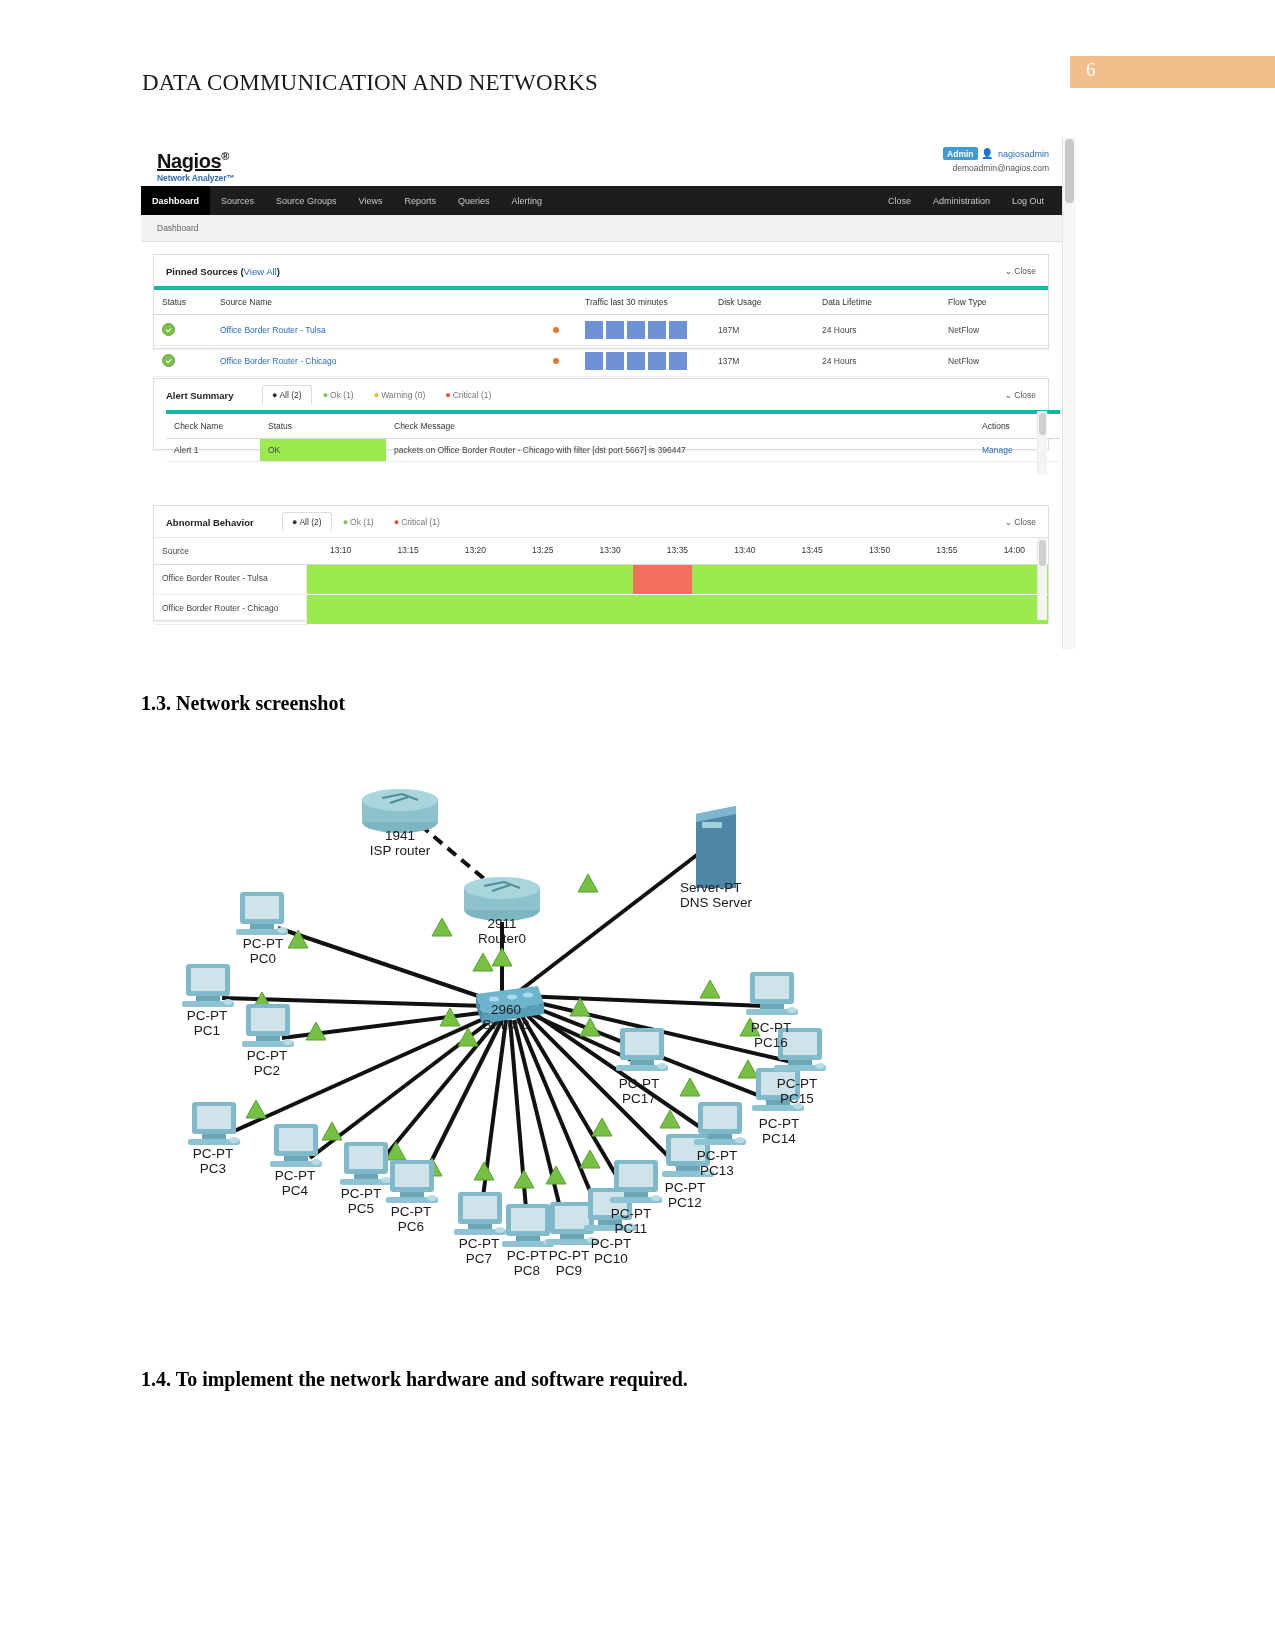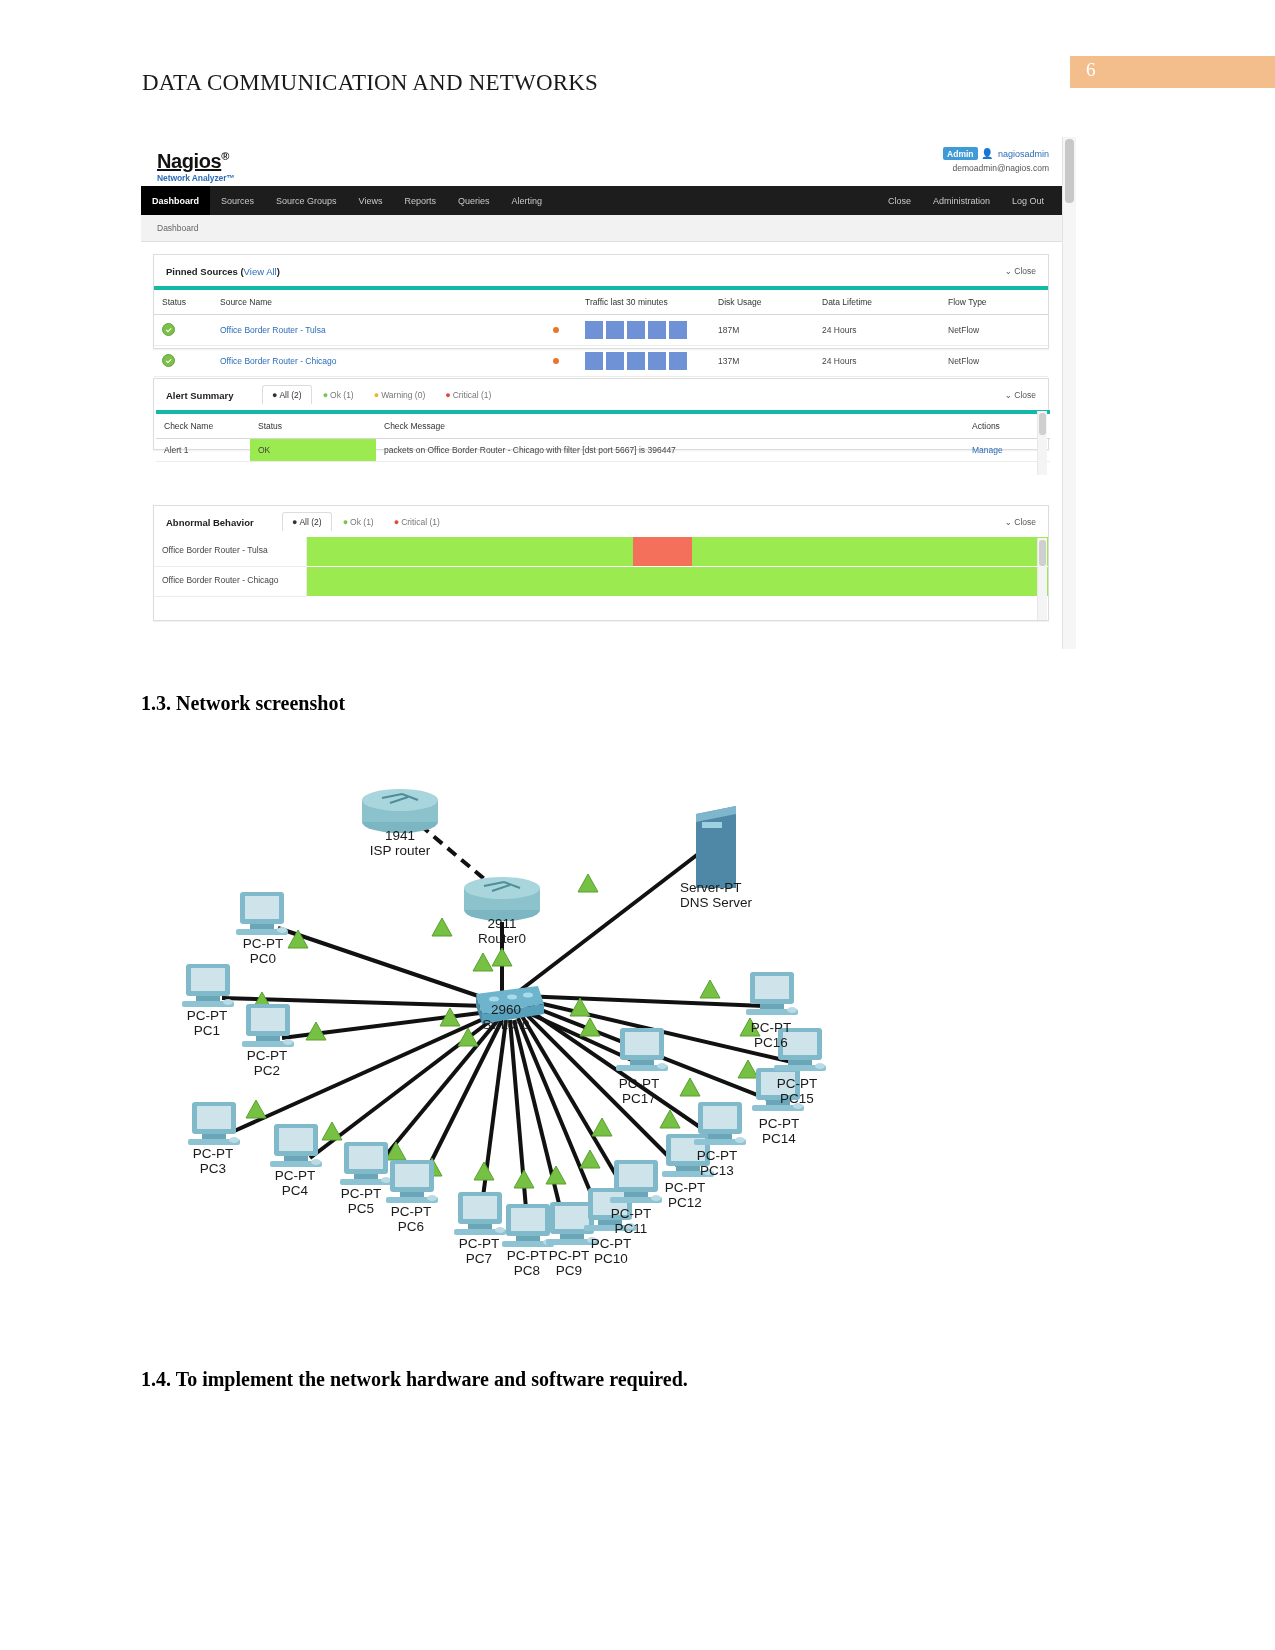--- a/index.html
+++ b/index.html
@@ -462,21 +462,21 @@
       <div class="nag-tabs" style="left:108px;">
         <div class="nag-tab active"><span class="dot" style="color:#333">●</span><span>All (2)</span></div>
         <div class="nag-tab"><span class="dot" style="color:#7cc24a">●</span><span>Ok (1)</span></div>
         <div class="nag-tab"><span class="dot" style="color:#e8b62c">●</span><span>Warning (0)</span></div>
         <div class="nag-tab"><span class="dot" style="color:#e04a36">●</span><span>Critical (1)</span></div>
       </div>
       <div class="nag-close">
         <span>⌄</span>
         <span>Close</span>
       </div>
-      <div style="position:absolute; left:2px; top:31px; width:100%;">
+      <div style="position:absolute; left:12px; top:31px; width:100%;">
         <table class="nag-table">
           <thead>
             <tr>
               <th style="width:78px">Check Name</th>
               <th style="width:110px">Status</th>
               <th>Check Message</th>
               <th style="width:70px">Actions</th>
             </tr>
           </thead>
           <tbody>
@@ -500,20 +500,36 @@
         <div class="nag-tab active"><span class="dot" style="color:#333">●</span><span>All (2)</span></div>
         <div class="nag-tab"><span class="dot" style="color:#7cc24a">●</span><span>Ok (1)</span></div>
         <div class="nag-tab"><span class="dot" style="color:#e04a36">●</span><span>Critical (1)</span></div>
       </div>
       <div class="nag-close">
         <span>⌄</span>
         <span>Close</span>
       </div>
 
       <div style="position:absolute; left:0; top:31px; width:100%;">
+        <div class="ab-head">
+          <div class="ab-label">Source</div>
+          <div class="ab-times">
+            <span>13:10</span>
+            <span>13:15</span>
+            <span>13:20</span>
+            <span>13:25</span>
+            <span>13:30</span>
+            <span>13:35</span>
+            <span>13:40</span>
+            <span>13:45</span>
+            <span>13:50</span>
+            <span>13:55</span>
+            <span>14:00</span>
+          </div>
+        </div>
         <div class="ab-grid-row" style="height:30px;">
           <div class="ab-label">Office Border Router - Tulsa</div>
           <div class="ab-bar">
             <div class="ab-seg" style="width:44%; background:#9bea4f;"></div>
             <div class="ab-seg" style="width:8%; background:#f4705a;"></div>
             <div class="ab-seg" style="width:48%; background:#9bea4f;"></div>
           </div>
         </div>
         <div class="ab-grid-row" style="height:30px;">
           <div class="ab-label">Office Border Router - Chicago</div>

